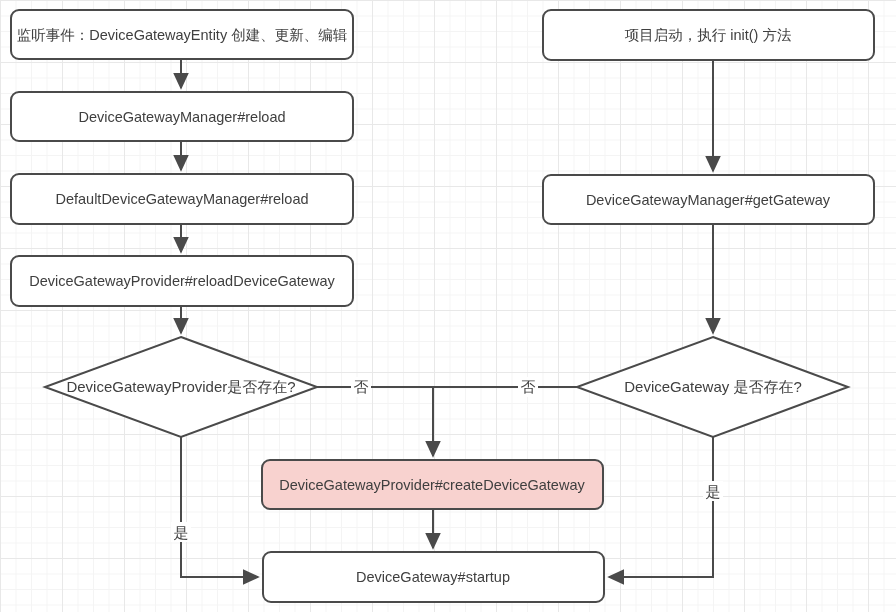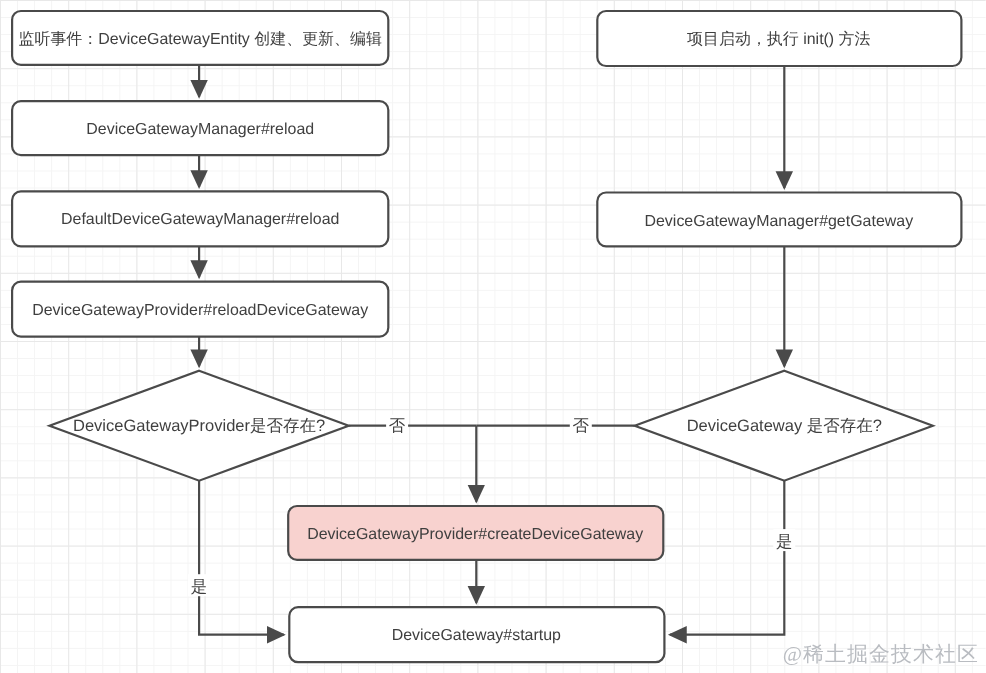--- a/index.html
+++ b/index.html
@@ -152,14 +152,13 @@
     <g>
       <rect class="label-bg" x="171" y="522" width="20" height="20"></rect>
       <text class="edge-label" x="181" y="538">是</text>
     </g>
     <g>
       <rect class="label-bg" x="703" y="481" width="20" height="20"></rect>
       <text class="edge-label" x="713" y="497">是</text>
     </g>
   </svg>
 
-  <div class="watermark">@稀土掘金技术社区</div>
 </div>
 
 </body></html>

